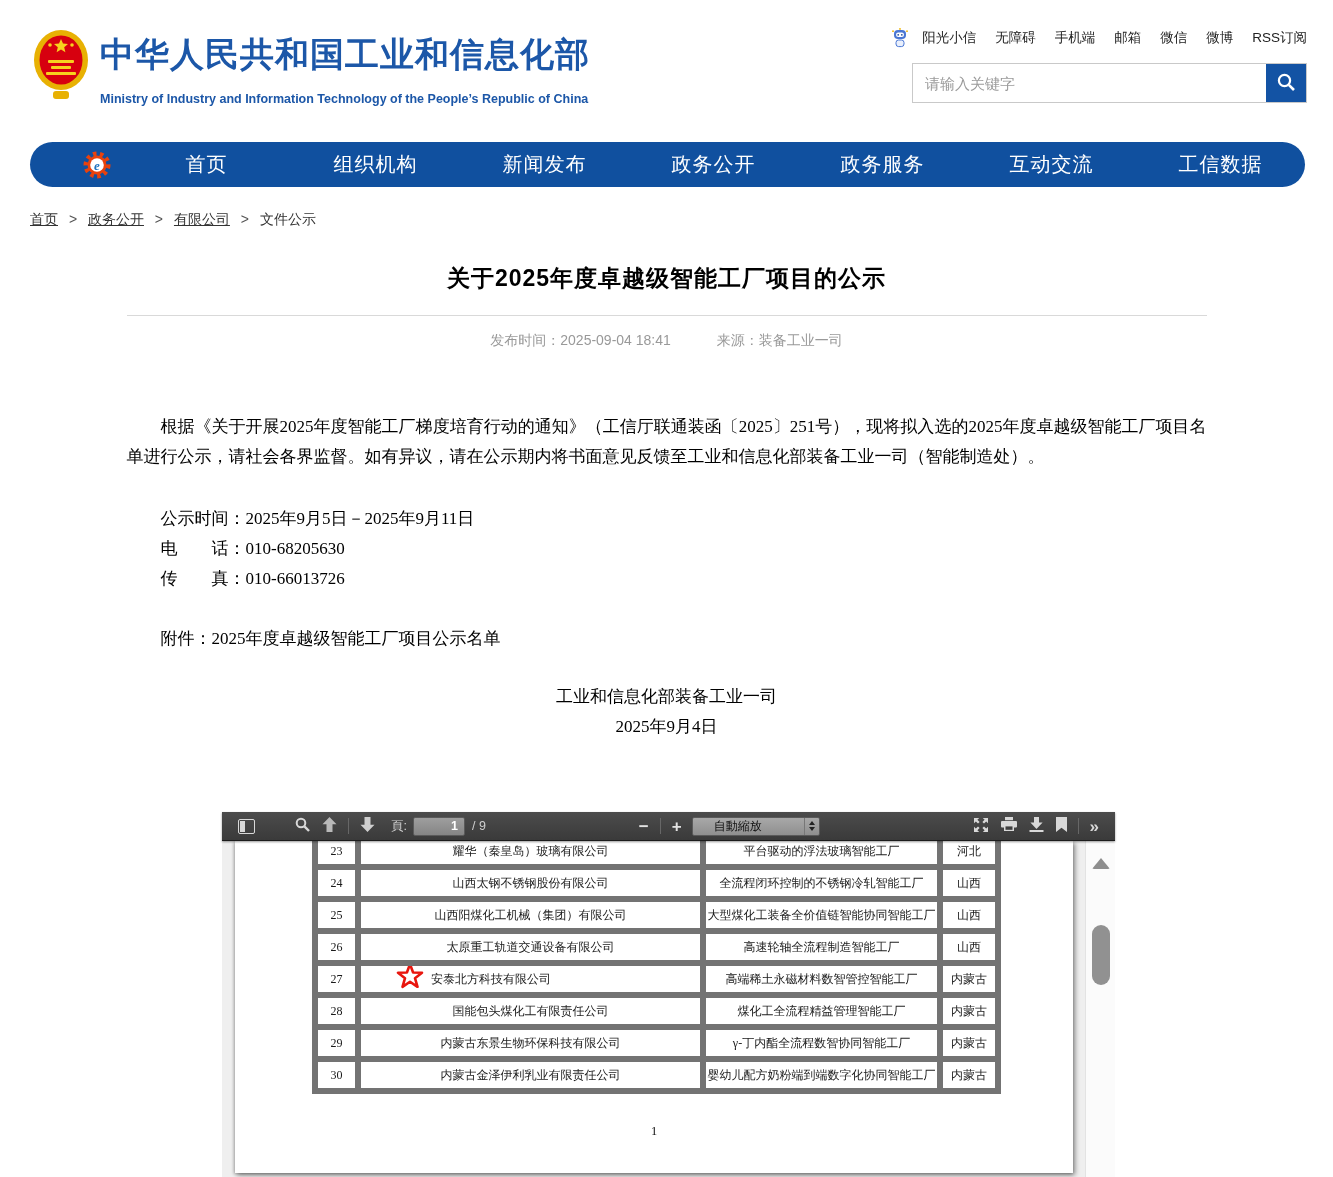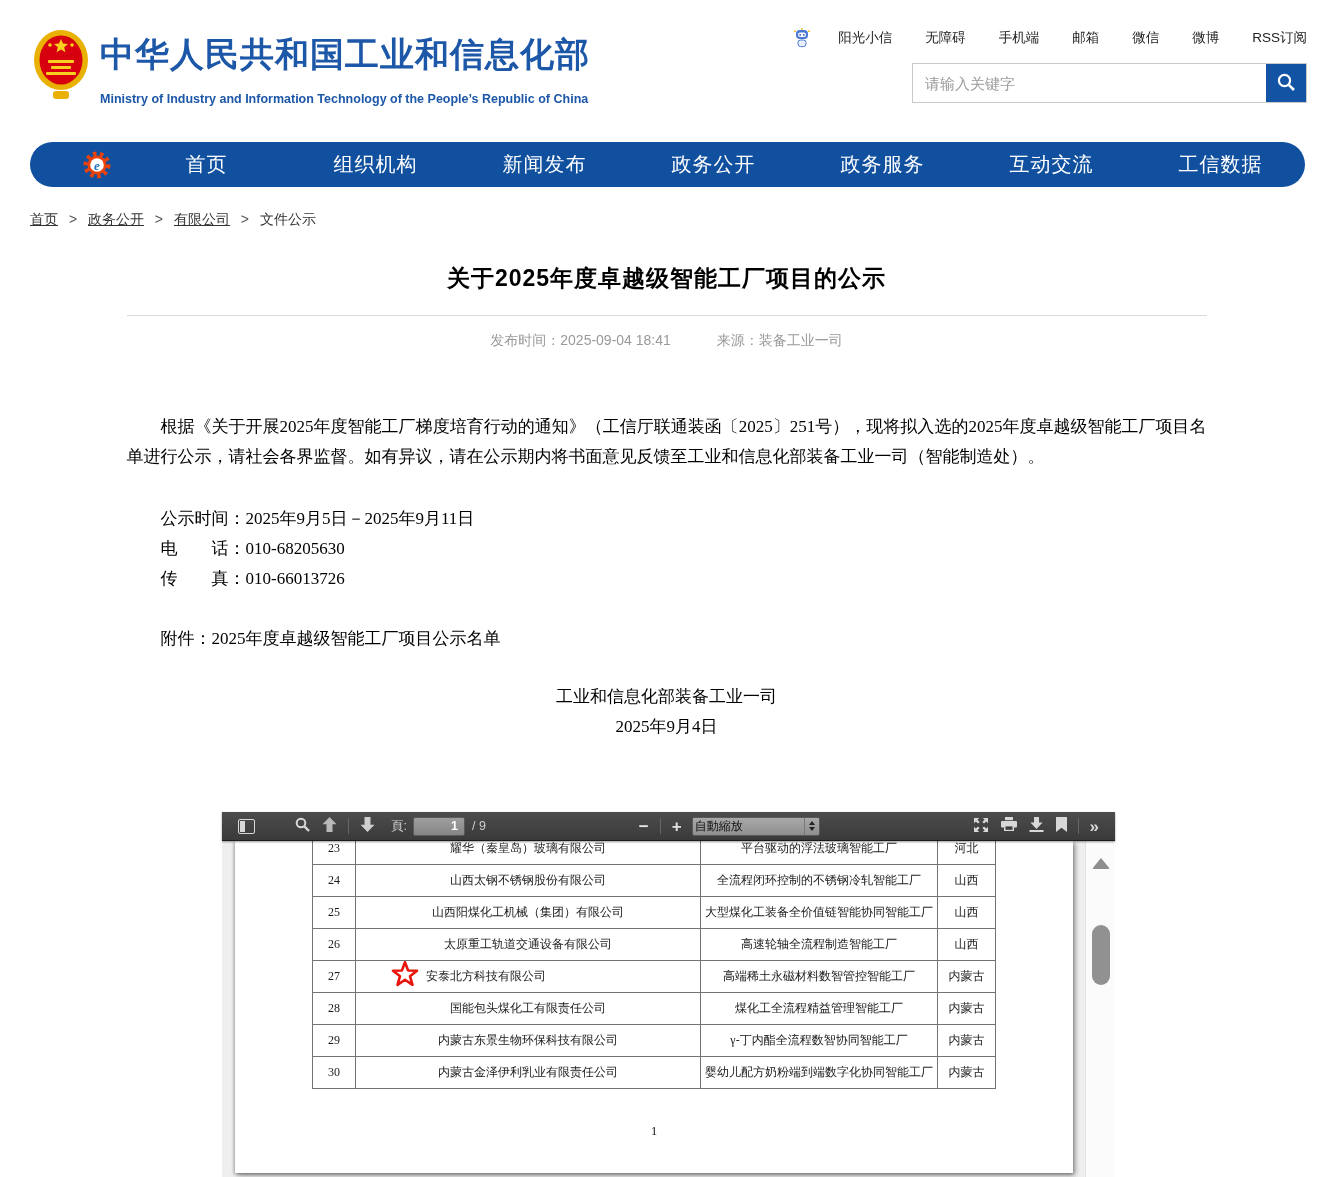--- a/index.html
+++ b/index.html
@@ -5,21 +5,21 @@
   * { margin:0; padding:0; box-sizing:border-box; }
   body { background:#ffffff; font-family:"Liberation Sans", sans-serif; }
   .page { position:relative; width:1333px; height:1177px; background:#fff; overflow:hidden; }
 
   
   .header { position:relative; height:140px; background:#fff; }
   .emblem { position:absolute; left:33px; top:28px; width:56px; height:74px; }
   .titles { position:absolute; left:100px; top:34px; }
   .site-title { font-size:34px; font-weight:bold; color:#1c57a8; letter-spacing:1px; line-height:40px; }
   .site-sub { font-size:12.5px; color:#1c57a8; margin-top:18px; font-weight:bold; }
-  .quick-links { position:absolute; right:26px; top:28px; display:flex; align-items:center; gap:33px; font-size:13.5px; color:#222; }
+  .quick-links { position:absolute; right:26px; top:28px; display:flex; align-items:center; gap:19px; font-size:13.5px; color:#222; }
   .quick-links a { color:#222; text-decoration:none; cursor:pointer; }
   .robot { display:inline-flex; margin-right:-6px; }
   .searchbar { position:absolute; right:26px; top:63px; width:395px; height:40px; border:1px solid #c9c9c9; display:flex; background:#701a75; }
   .searchbar input { flex:1; border:none; outline:none; font-size:15px; padding:0 12px; color:#333; font-family:"Liberation Sans",sans-serif; }
   .searchbar input::placeholder { color:#9a9a9a; }
   .search-btn { width:40px; height:38px; background:#1353a4; border:none; cursor:pointer; display:flex; align-items:center; justify-content:center; }
 
   
   .navbar { margin:2px 28px 0 30px; height:45px; background:#10509f; border-radius:23px; display:flex; align-items:center; }
   .nav-gear { margin-left:52px; margin-right:10px; display:flex; }
@@ -50,31 +50,31 @@
   .pdf-viewer { position:absolute; left:222px; top:812px; width:893px; height:365px; background:#efefef; }
   .pdf-toolbar { position:relative; z-index:3; height:29px; background:linear-gradient(#4c4c4c,#3a3a3a); border-bottom:1px solid #1c1c1c; box-shadow:0 1px 2px rgba(0,0,0,.4); display:flex; align-items:center; padding:0 10px; color:#d8d8d8; }
   .tb-group { display:flex; align-items:center; }
   .tb-btn { background:none; border:none; padding:0 6px; display:flex; align-items:center; cursor:pointer; color:#d8d8d8; height:26px; }
   .tb-sep { width:1px; height:16px; background:#676767; margin:0 5px; }
   .tb-label { font-size:12.5px; color:#d6d6d6; margin:0 6px 0 10px; }
   .page-input { width:52px; height:19px; background:linear-gradient(#9e9e9e,#858585); border:1px solid #5a5a5a; border-radius:2px; color:#fff; font-size:12.5px; font-weight:bold; text-align:right; padding-right:6px; font-family:"Liberation Sans",sans-serif; }
   .page-total { font-size:12.5px; color:#cfcfcf; margin-left:7px; }
   .sp { flex:1; }
   .zoom-glyph { font-size:17px; font-weight:bold; color:#e2e2e2; line-height:1; }
-  .zoom-select { margin-left:4px; width:128px; height:19px; background:linear-gradient(#a8a8a8,#8f8f8f); border:1px solid #5a5a5a; border-radius:2px; display:flex; align-items:flex-start; padding-left:2px; font-size:12px; color:#111; cursor:pointer; }
+  .zoom-select { margin-left:4px; width:128px; height:19px; background:linear-gradient(#a8a8a8,#8f8f8f); border:1px solid #5a5a5a; border-radius:2px; display:flex; align-items:flex-start; padding-left:21px; font-size:12px; color:#111; cursor:pointer; }
   .zoom-select .spin { margin-left:auto; display:flex; flex-direction:column; align-items:center; justify-content:center; border-left:1px solid #777; height:100%; padding:0 4px; }
   .spin i { display:block; width:0; height:0; border-left:3.5px solid transparent; border-right:3.5px solid transparent; }
   .spin .t-up { border-bottom:4px solid #222; margin-bottom:2px; }
   .spin .t-dn { border-top:4px solid #222; }
   .chev { font-size:17px; color:#d8d8d8; line-height:1; font-weight:bold; }
 
   .pdf-content { position:relative; height:336px; overflow:hidden; }
   .pdf-page { position:absolute; left:13px; top:0; width:838px; height:332px; background:#fff; overflow:hidden; box-shadow:2px 2px 5px rgba(0,0,0,.45), -1px 1px 3px rgba(0,0,0,.25); }
   .pdf-table { position:absolute; left:77px; top:-9px; border-collapse:collapse; table-layout:fixed; font-family:"Liberation Serif", serif; }
-  .pdf-table td { border:1px solid #737373; height:32px; text-align:center; vertical-align:middle; font-size:12px; color:#1a1a1a; overflow:hidden; white-space:nowrap; }
+  .pdf-table td { border:6px solid #737373; height:32px; text-align:center; vertical-align:middle; font-size:12px; color:#1a1a1a; overflow:hidden; white-space:nowrap; }
   .c-no { font-size:14px; }
   .c-company.starred { text-align:left; padding-left:70px; position:relative; }
   .star { display:none; }
   .c-company.starred .star { display:inline-block; position:absolute; left:34px; top:50%; transform:translateY(-50%); }
   .pdf-footer-num { position:absolute; left:0; width:100%; top:283px; text-align:center; font-size:12.5px; color:#111; font-family:"Liberation Serif",serif; }
 
   .pdf-scrollbar { position:absolute; right:0; top:0; width:30px; height:336px; background:#fbfbfb; border-left:1px solid #e3e3e3; z-index:2; }
   .sb-up { position:absolute; top:17px; left:6px; width:0; height:0; border-left:9px solid transparent; border-right:9px solid transparent; border-bottom:11px solid #8e8e8e; border-radius:2px; cursor:pointer; }
   .sb-thumb { position:absolute; top:84px; left:6px; width:18px; height:60px; background:#919191; border-radius:9px; cursor:grab; }
 </style>

